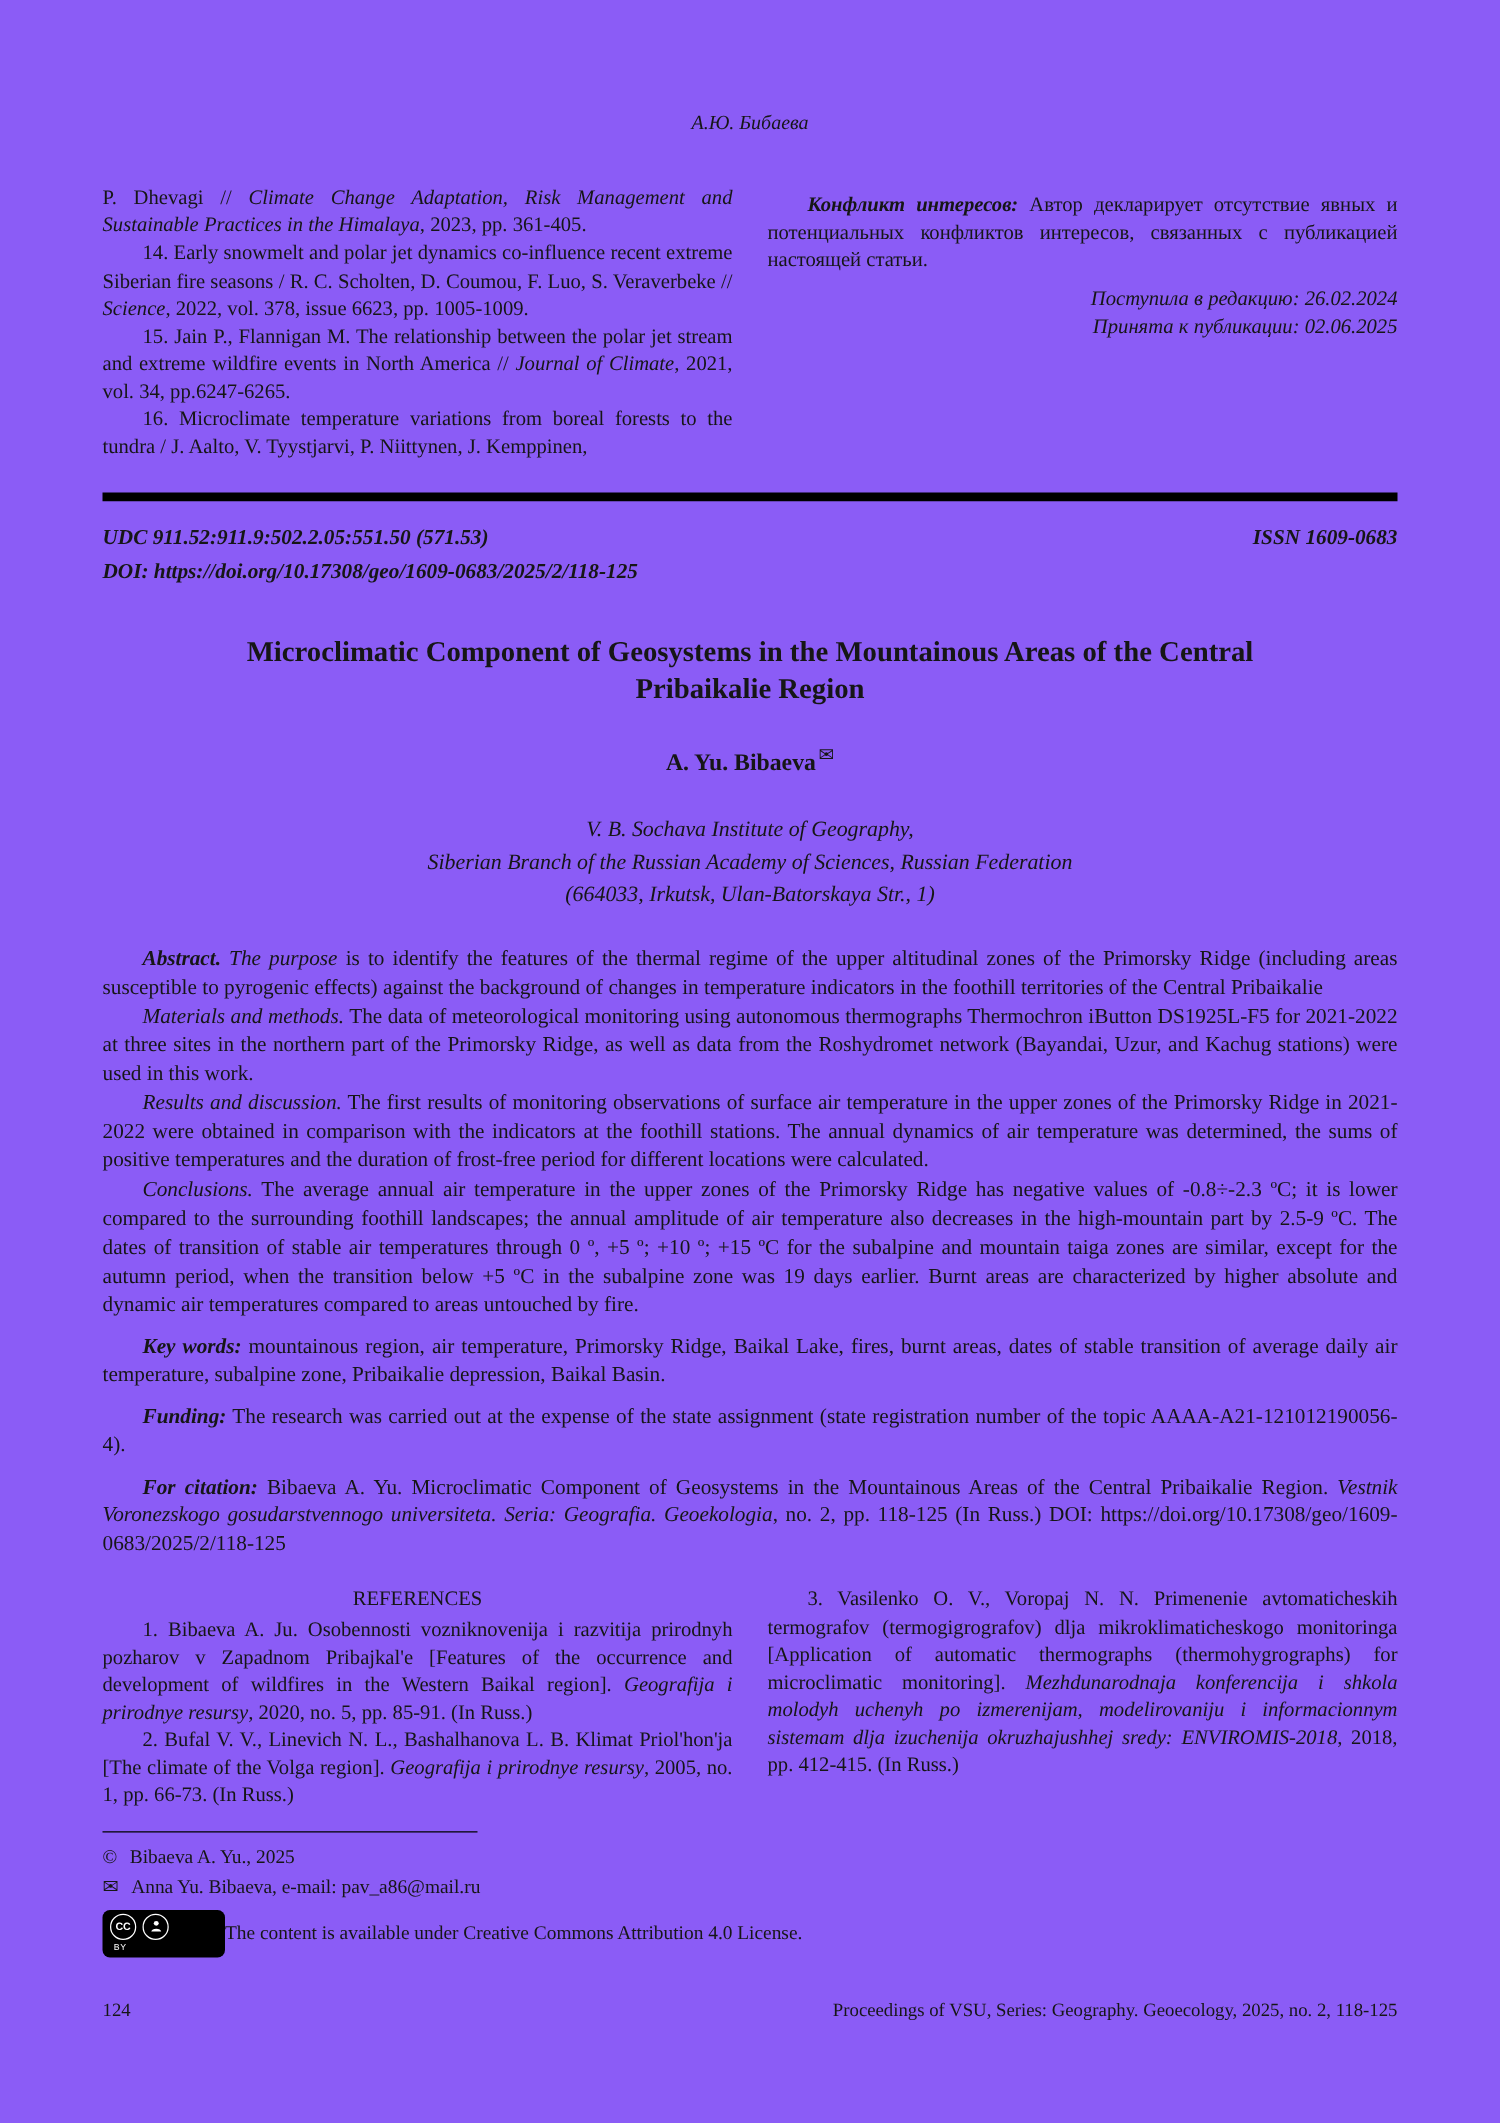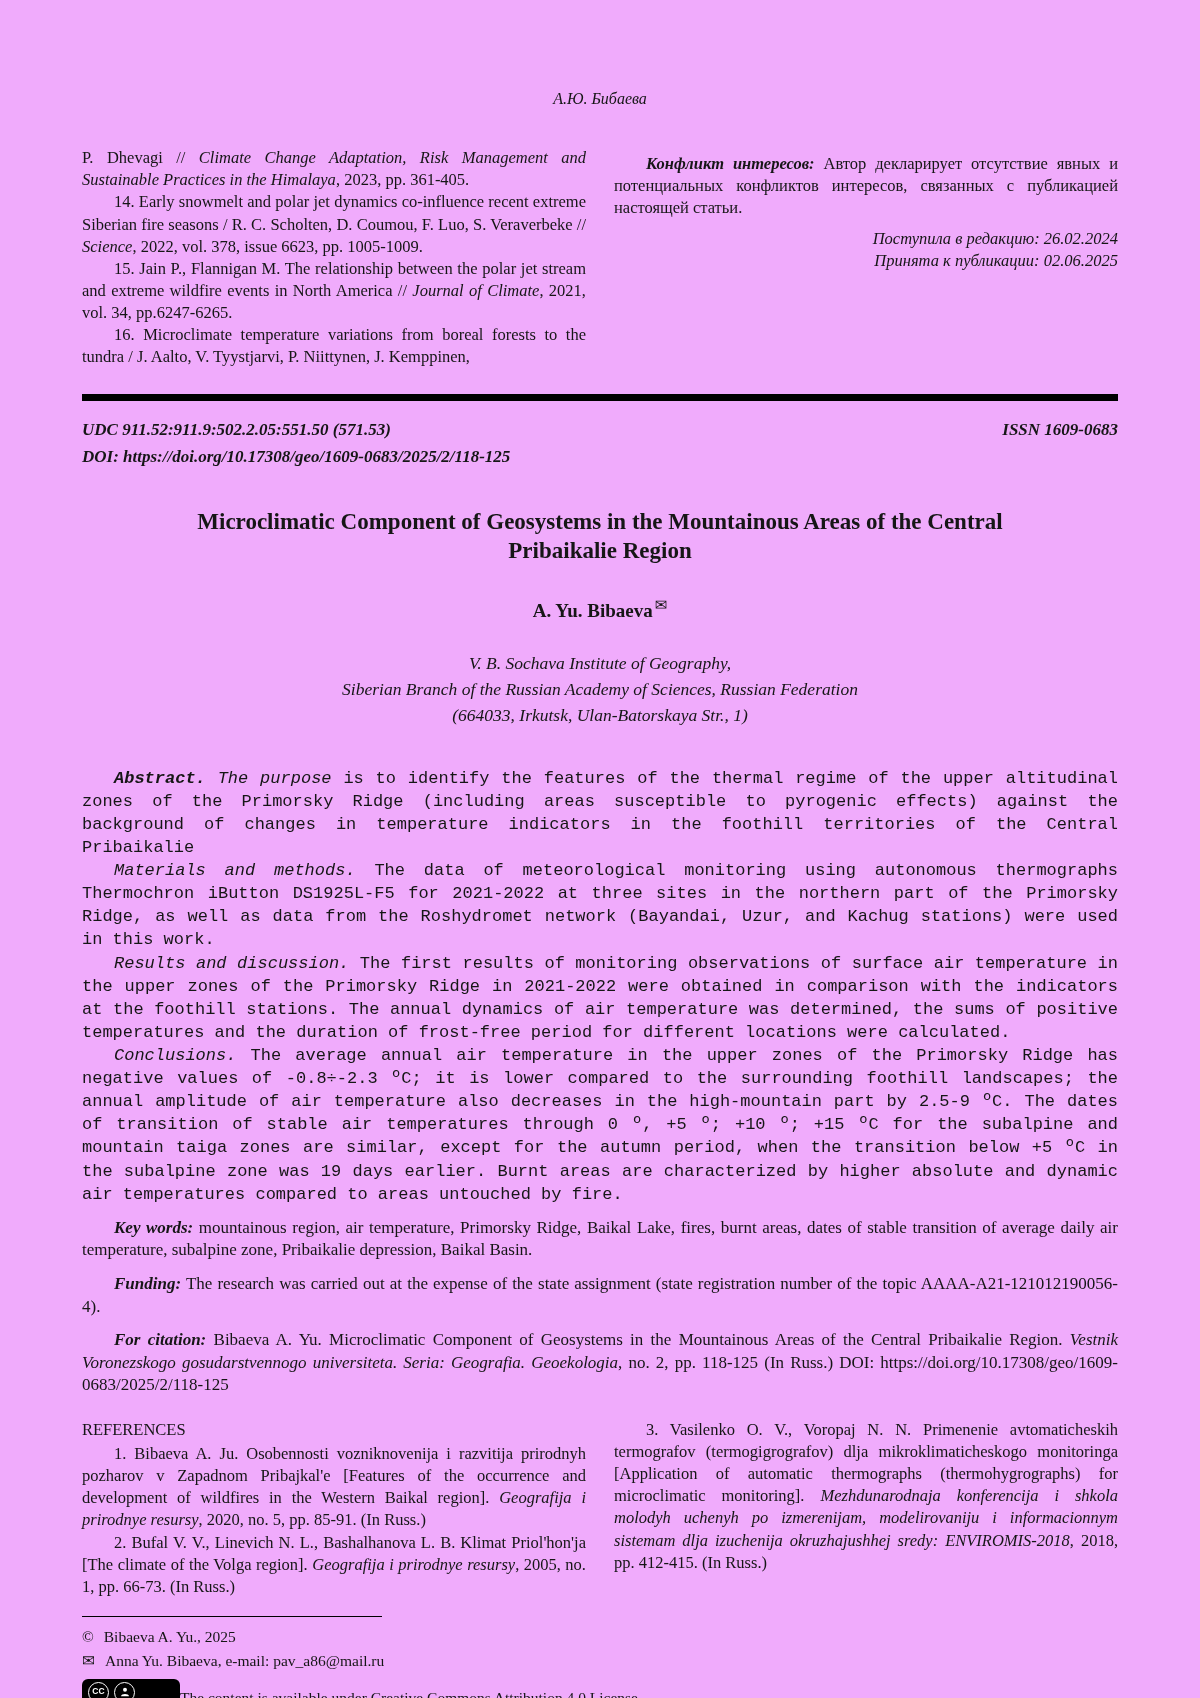--- a/index.html
+++ b/index.html
@@ -1,18 +1,18 @@
 <!DOCTYPE html>
 <html><head>
 <meta charset="utf-8">
 <style>
   html,body { margin:0; padding:0; background:#e8e8e8; }
   .page {
     width:1200px; height:1698px; box-sizing:border-box;
-    margin:0 auto; background:#f0abfc; color:#161616;
+    margin:0 auto; background:#8b5cf6; color:#161616;
     padding:88px 82px 40px 82px;
     font-family:"Liberation Serif","DejaVu Serif",serif;
     font-size:17px; line-height:1.33;
     position:relative; overflow:hidden;
   }
   p { margin:0; }
   .i  { font-style:italic; }
   .bi { font-weight:bold; font-style:italic; }
   .just { text-align:justify; }
   .indent { text-indent:32px; }
@@ -29,26 +29,26 @@
   .rule-thick { height:7px; background:#000; margin:26px 0 18px 0; }
 
   .udc-row { display:flex; justify-content:space-between; font-weight:bold; font-style:italic; font-size:17px; }
   .doi-line { font-weight:bold; font-style:italic; font-size:17px; margin-top:4px; }
 
   .title { margin-top:38px; text-align:center; font-weight:bold; font-size:23px; line-height:1.3; }
   .author-line { margin-top:30px; text-align:center; font-weight:bold; font-size:19px; }
   .author-line .env { font-weight:normal; font-size:15px; vertical-align:super; margin-left:2px; }
   .affiliation { margin-top:26px; text-align:center; font-style:italic; font-size:17.5px; line-height:1.5; }
 
-  .abstract { margin-top:38px;font-family:Liberation Mono, monospace; }
+  .abstract { margin-top:26px; }
   .abstract p { line-height:1.36; }
   .kw-block { margin-top:11px; }
 
   .refs-section { margin-top:22px; }
-  .refs-heading { text-align:left; margin-bottom:2px; }
+  .refs-heading { text-align:center; margin-bottom:2px; }
 
   .footnote { margin-top:18px; font-size:15.5px; line-height:1.55; }
   .footnote-rule { width:300px; height:1px; background:#000; margin-bottom:8px; }
   .fn-line .sym { margin-right:10px; }
 
   .cc-row { display:flex; align-items:center; margin-top:6px; }
   .cc-badge {
     width:98px; height:38px; background:#000; border-radius:6px;
     display:flex; flex-direction:column; justify-content:center;
     padding:3px 6px 2px 6px; box-sizing:border-box; color:#fff;

